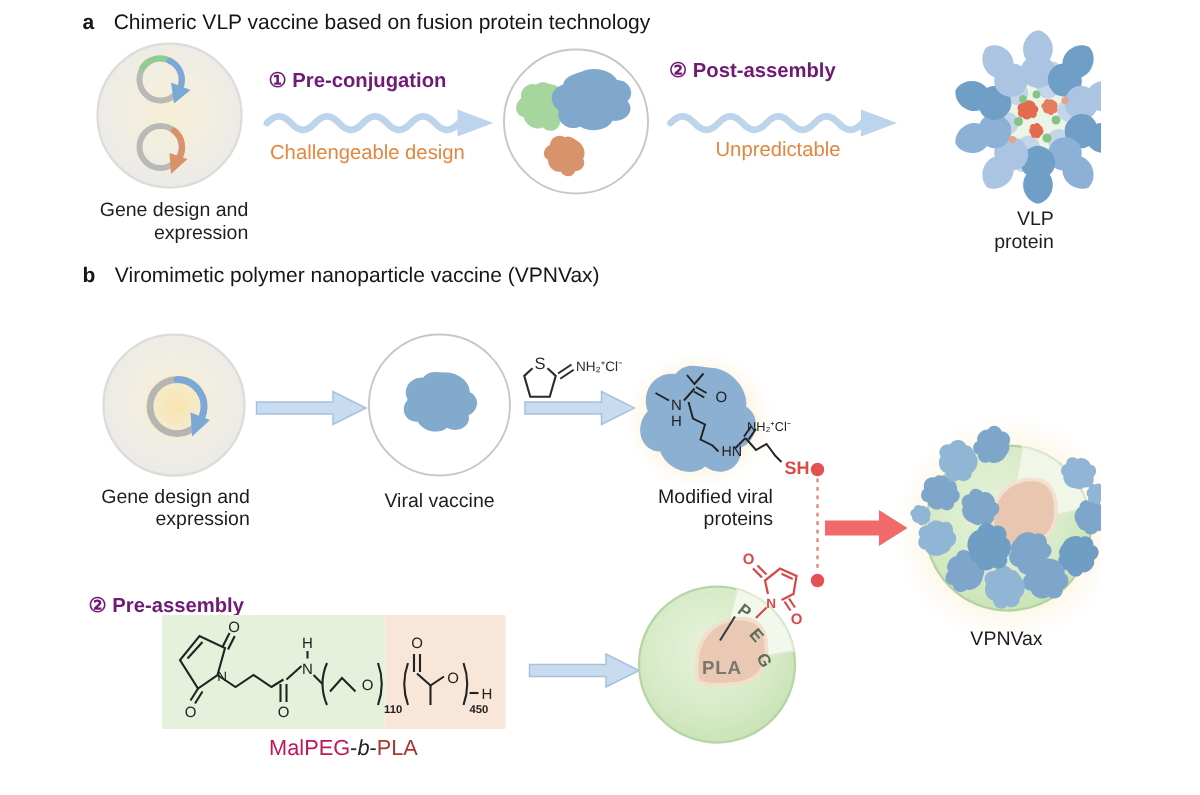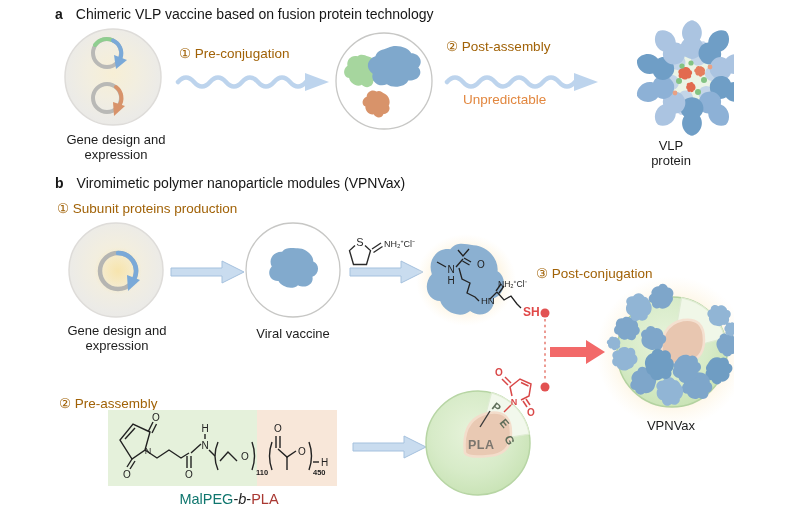--- a/index.html
+++ b/index.html
@@ -1,24 +1,24 @@
 <!DOCTYPE html>
 <html><head>
 <meta charset="utf-8">
 <style>
   html,body{margin:0;padding:0;background:#fff;font-family:"Liberation Sans",sans-serif;}
   .stage{position:relative;width:734px;height:530px;background:#ffffff;overflow:hidden;}
   .abs{position:absolute;}
   .ptitle{position:absolute;font-size:14px;color:#161616;white-space:nowrap;}
   .ptitle .tag{font-weight:bold;margin-right:13px;}
-  .cap{position:absolute;transform:translateX(-50%);text-align:center;font-size:13px;line-height:1.16;color:#1d1d1d;white-space:pre-line;}
-  .step{position:absolute;font-size:13.5px;color:#a16207;white-space:nowrap;}
+  .cap{position:absolute;transform:translateX(-50%);text-align:right;font-size:13px;line-height:1.16;color:#1d1d1d;white-space:pre-line;}
+  .step{position:absolute;font-size:13.5px;color:#701a75;white-space:nowrap;font-weight:bold;}
   .note{position:absolute;font-size:13.5px;color:#e2873f;white-space:nowrap;}
   .polyname{position:absolute;transform:translateX(-50%);font-size:14.5px;white-space:nowrap;color:#222;}
-  .polyname .mal{color:#0f766e;margin-left:14px;}
+  .polyname .mal{color:#be185d;margin-left:14px;}
   .polyname .blk{font-style:italic;color:#222;}
   .polyname .pla{color:#a93832;}
   svg{overflow:visible;}
   text{font-family:"Liberation Sans",sans-serif;}
 </style>
 </head>
 <body>
 
 <div class="stage">
 
@@ -68,34 +68,35 @@
     <polygon points="50,75 62,79 51,89" fill="#d8936a"></polygon>
   </svg>
   <div class="cap" style="left:116px;top:132px">Gene design and
 expression</div>
 
   <div class="step" style="left:179px;top:45px">① Pre-conjugation</div>
   <svg class="abs" style="left:175px;top:69px" width="160" height="26">
     <path d="M3,13 Q11,4 19,13 T35,13 T51,13 T67,13 T83,13 T99,13 T115,13 T131,13" fill="none" stroke="#bdd4ed" stroke-width="4.5" stroke-linecap="round"></path>
     <polygon points="130,4 154,13 130,22" fill="#bdd4ed"></polygon>
   </svg>
+  <div class="note" style="left:180px;top:94px">Challengeable design</div>
 
   <svg class="abs" style="left:333px;top:30px" width="102" height="102">
     <circle cx="51" cy="51" r="48" fill="#ffffff" stroke="#c7c7c5" stroke-width="1.3"></circle>
     <use href="#blob" transform="translate(29,40) scale(0.75) rotate(25)" fill="#a6d69e"></use>
     <use href="#blob" transform="translate(61,36) scale(1.15,0.95) rotate(-15)" fill="#7fa8cc"></use>
     <use href="#blob" transform="translate(44,73) scale(0.6) rotate(40)" fill="#d8936a"></use>
   </svg>
 
   <div class="step" style="left:446px;top:38px">② Post-assembly</div>
   <svg class="abs" style="left:444px;top:69px" width="162" height="26">
     <path d="M3,13 Q11,4 19,13 T35,13 T51,13 T67,13 T83,13 T99,13 T115,13 T131,13" fill="none" stroke="#bdd4ed" stroke-width="4.5" stroke-linecap="round"></path>
     <polygon points="130,4 154,13 130,22" fill="#bdd4ed"></polygon>
   </svg>
-  <div class="note" style="left:463px;top:92px">Unpredictable</div>
+  <div class="note" style="left:477px;top:92px">Unpredictable</div>
 
   <svg class="abs" style="left:625px;top:11px" width="134" height="134">
     <circle cx="67" cy="67" r="30" fill="#e3efdc" opacity="0.7"></circle>
     <g>
       <g transform="rotate(18 67 67)">
           <use href="#petal" transform="translate(67,42) scale(0.85)" fill="#bccfe8" opacity="0.85"></use>
         </g>
       <g transform="rotate(78 67 67)">
           <use href="#petal" transform="translate(67,42) scale(0.85)" fill="#bccfe8" opacity="0.85"></use>
         </g>
@@ -153,23 +154,22 @@
       <circle cx="66" cy="52" r="2.6" fill="#83c383"></circle>
       <circle cx="73" cy="81" r="3" fill="#83c383"></circle>
       <circle cx="57" cy="55" r="2.6" fill="#83c383"></circle>
       <circle cx="85" cy="56" r="2.4" fill="#e9a184"></circle>
       <circle cx="50" cy="82" r="2.4" fill="#e9a184"></circle>
     </g>
   </svg>
   <div class="cap" style="left:671px;top:138px">VLP protein</div>
 
   <div class="ptitle" style="left:55px;top:175px">
-    <span class="tag">b</span><span>Viromimetic polymer nanoparticle modules (VPNVax)</span>
+    <span class="tag">b</span><span>Viromimetic polymer nanoparticle vaccine (VPNVax)</span>
   </div>
-  <div class="step" style="left:57px;top:200px">① Subunit proteins production</div>
 
   <svg class="abs" style="left:68px;top:222px" width="96" height="96">
     <circle cx="48" cy="48" r="47" fill="url(#gcirc)" stroke="#dedcd9" stroke-width="1.5"></circle>
     <circle cx="50" cy="49" r="24" fill="url(#gyel)"></circle>
     <g fill="none" stroke-width="4.5" stroke-linecap="round">
       <circle cx="50" cy="49" r="18" stroke="#b5b5b2"></circle>
       <path d="M50,31 A18,18 0 0 1 67,55" stroke="#7aa9d8"></path>
     </g>
     <polygon points="59,53 72,58 60,69" fill="#7aa9d8"></polygon>
   </svg>
@@ -213,21 +213,22 @@
       <line x1="86" y1="65" x2="91" y2="58"></line>
       <polyline points="84,64 91,72 98,68 104,76 108,80"></polyline>
     </g>
     <text x="38" y="45" font-size="10" text-anchor="middle" fill="#222">N</text>
     <text x="38" y="56" font-size="10" text-anchor="middle" fill="#222">H</text>
     <text x="64" y="40" font-size="10" fill="#222">O</text>
     <text x="68" y="76" font-size="9.5" fill="#222">HN</text>
     <text x="85" y="59" font-size="8.5" fill="#222">NH₂⁺Cl⁻</text>
     <text x="110" y="88" font-size="12" font-weight="bold" fill="#e04848">SH</text>
   </svg>
-  <div class="step" style="left:536px;top:265px">③ Post-conjugation</div>
+  <div class="cap" style="left:477px;top:323px">Modified viral
+proteins</div>
 
   <div class="step" style="left:59px;top:395px">② Pre-assembly</div>
 
   <svg class="abs" style="left:106px;top:404px" width="246" height="92">
     <rect x="2" y="6" width="149" height="76" fill="#e5f1db"></rect>
     <rect x="151" y="6" width="80" height="76" fill="#f8e7d9"></rect>
     <g stroke="#222" stroke-width="1.4" fill="none">
       <path d="M39,46 L44,28 L27,20 L14,36 L26,55 Z"></path>
       <line x1="29" y1="24" x2="19" y2="35"></line>
       <line x1="42.5" y1="27" x2="47" y2="18"></line>

